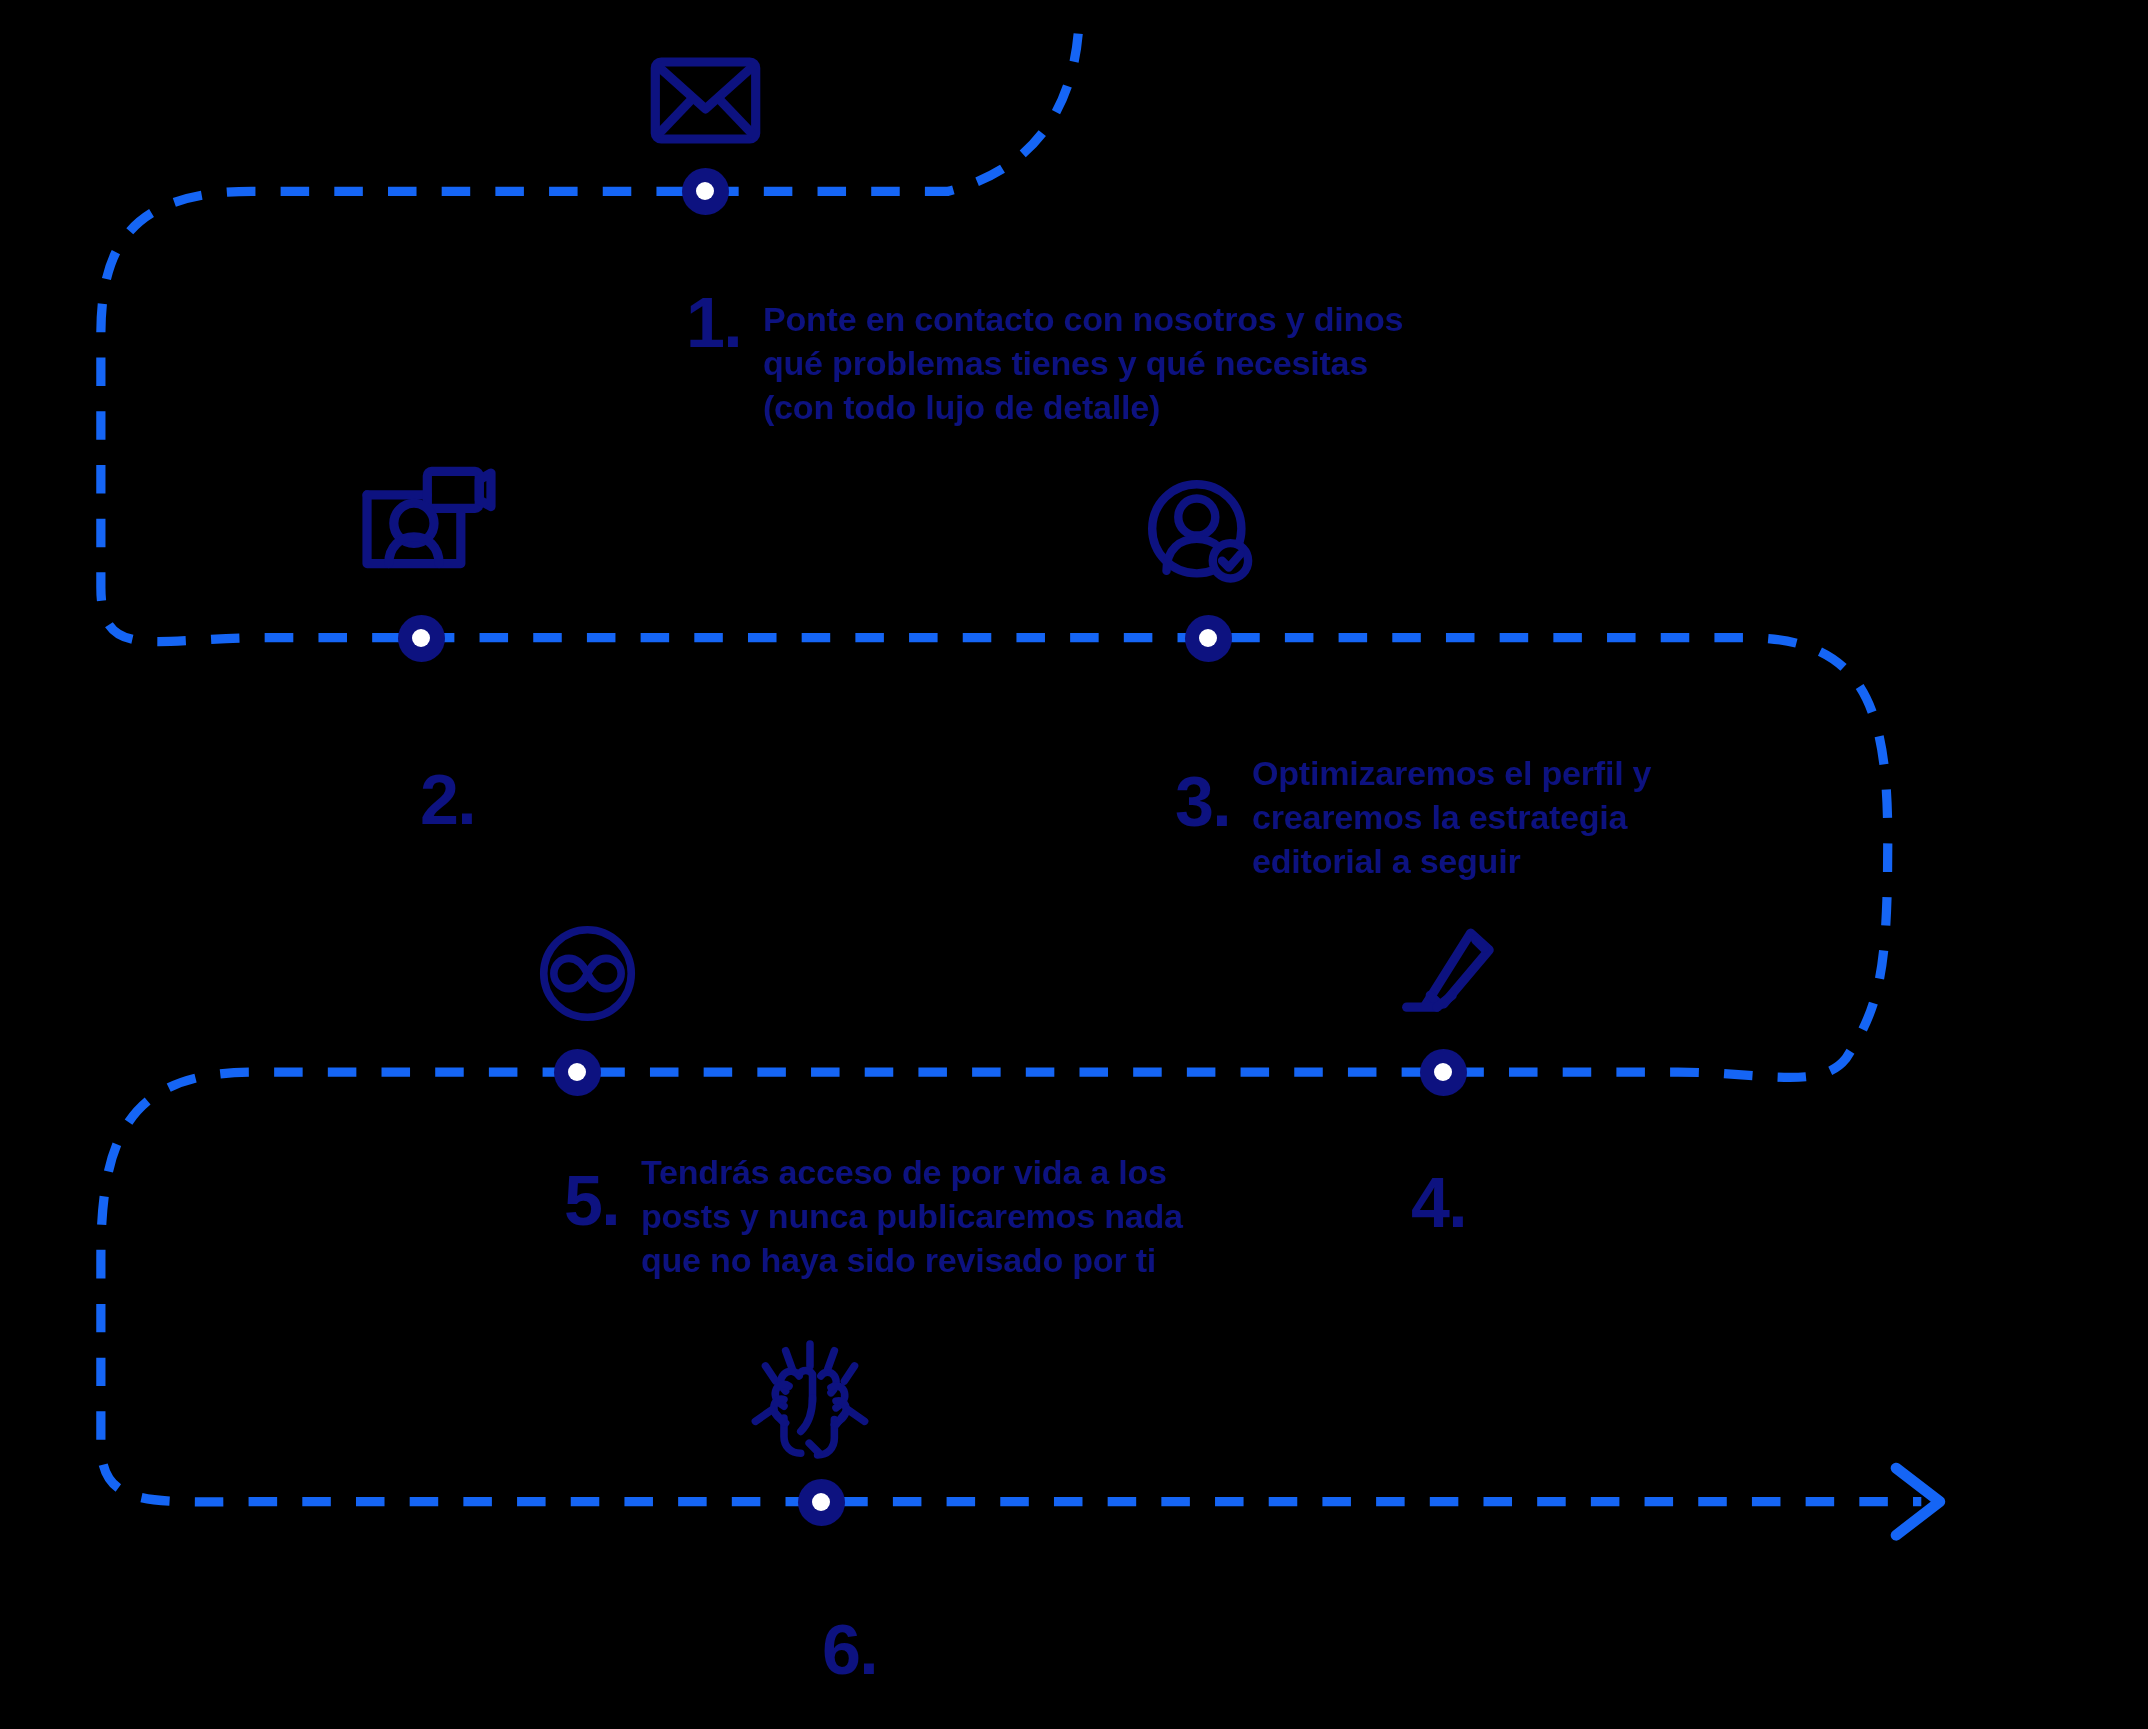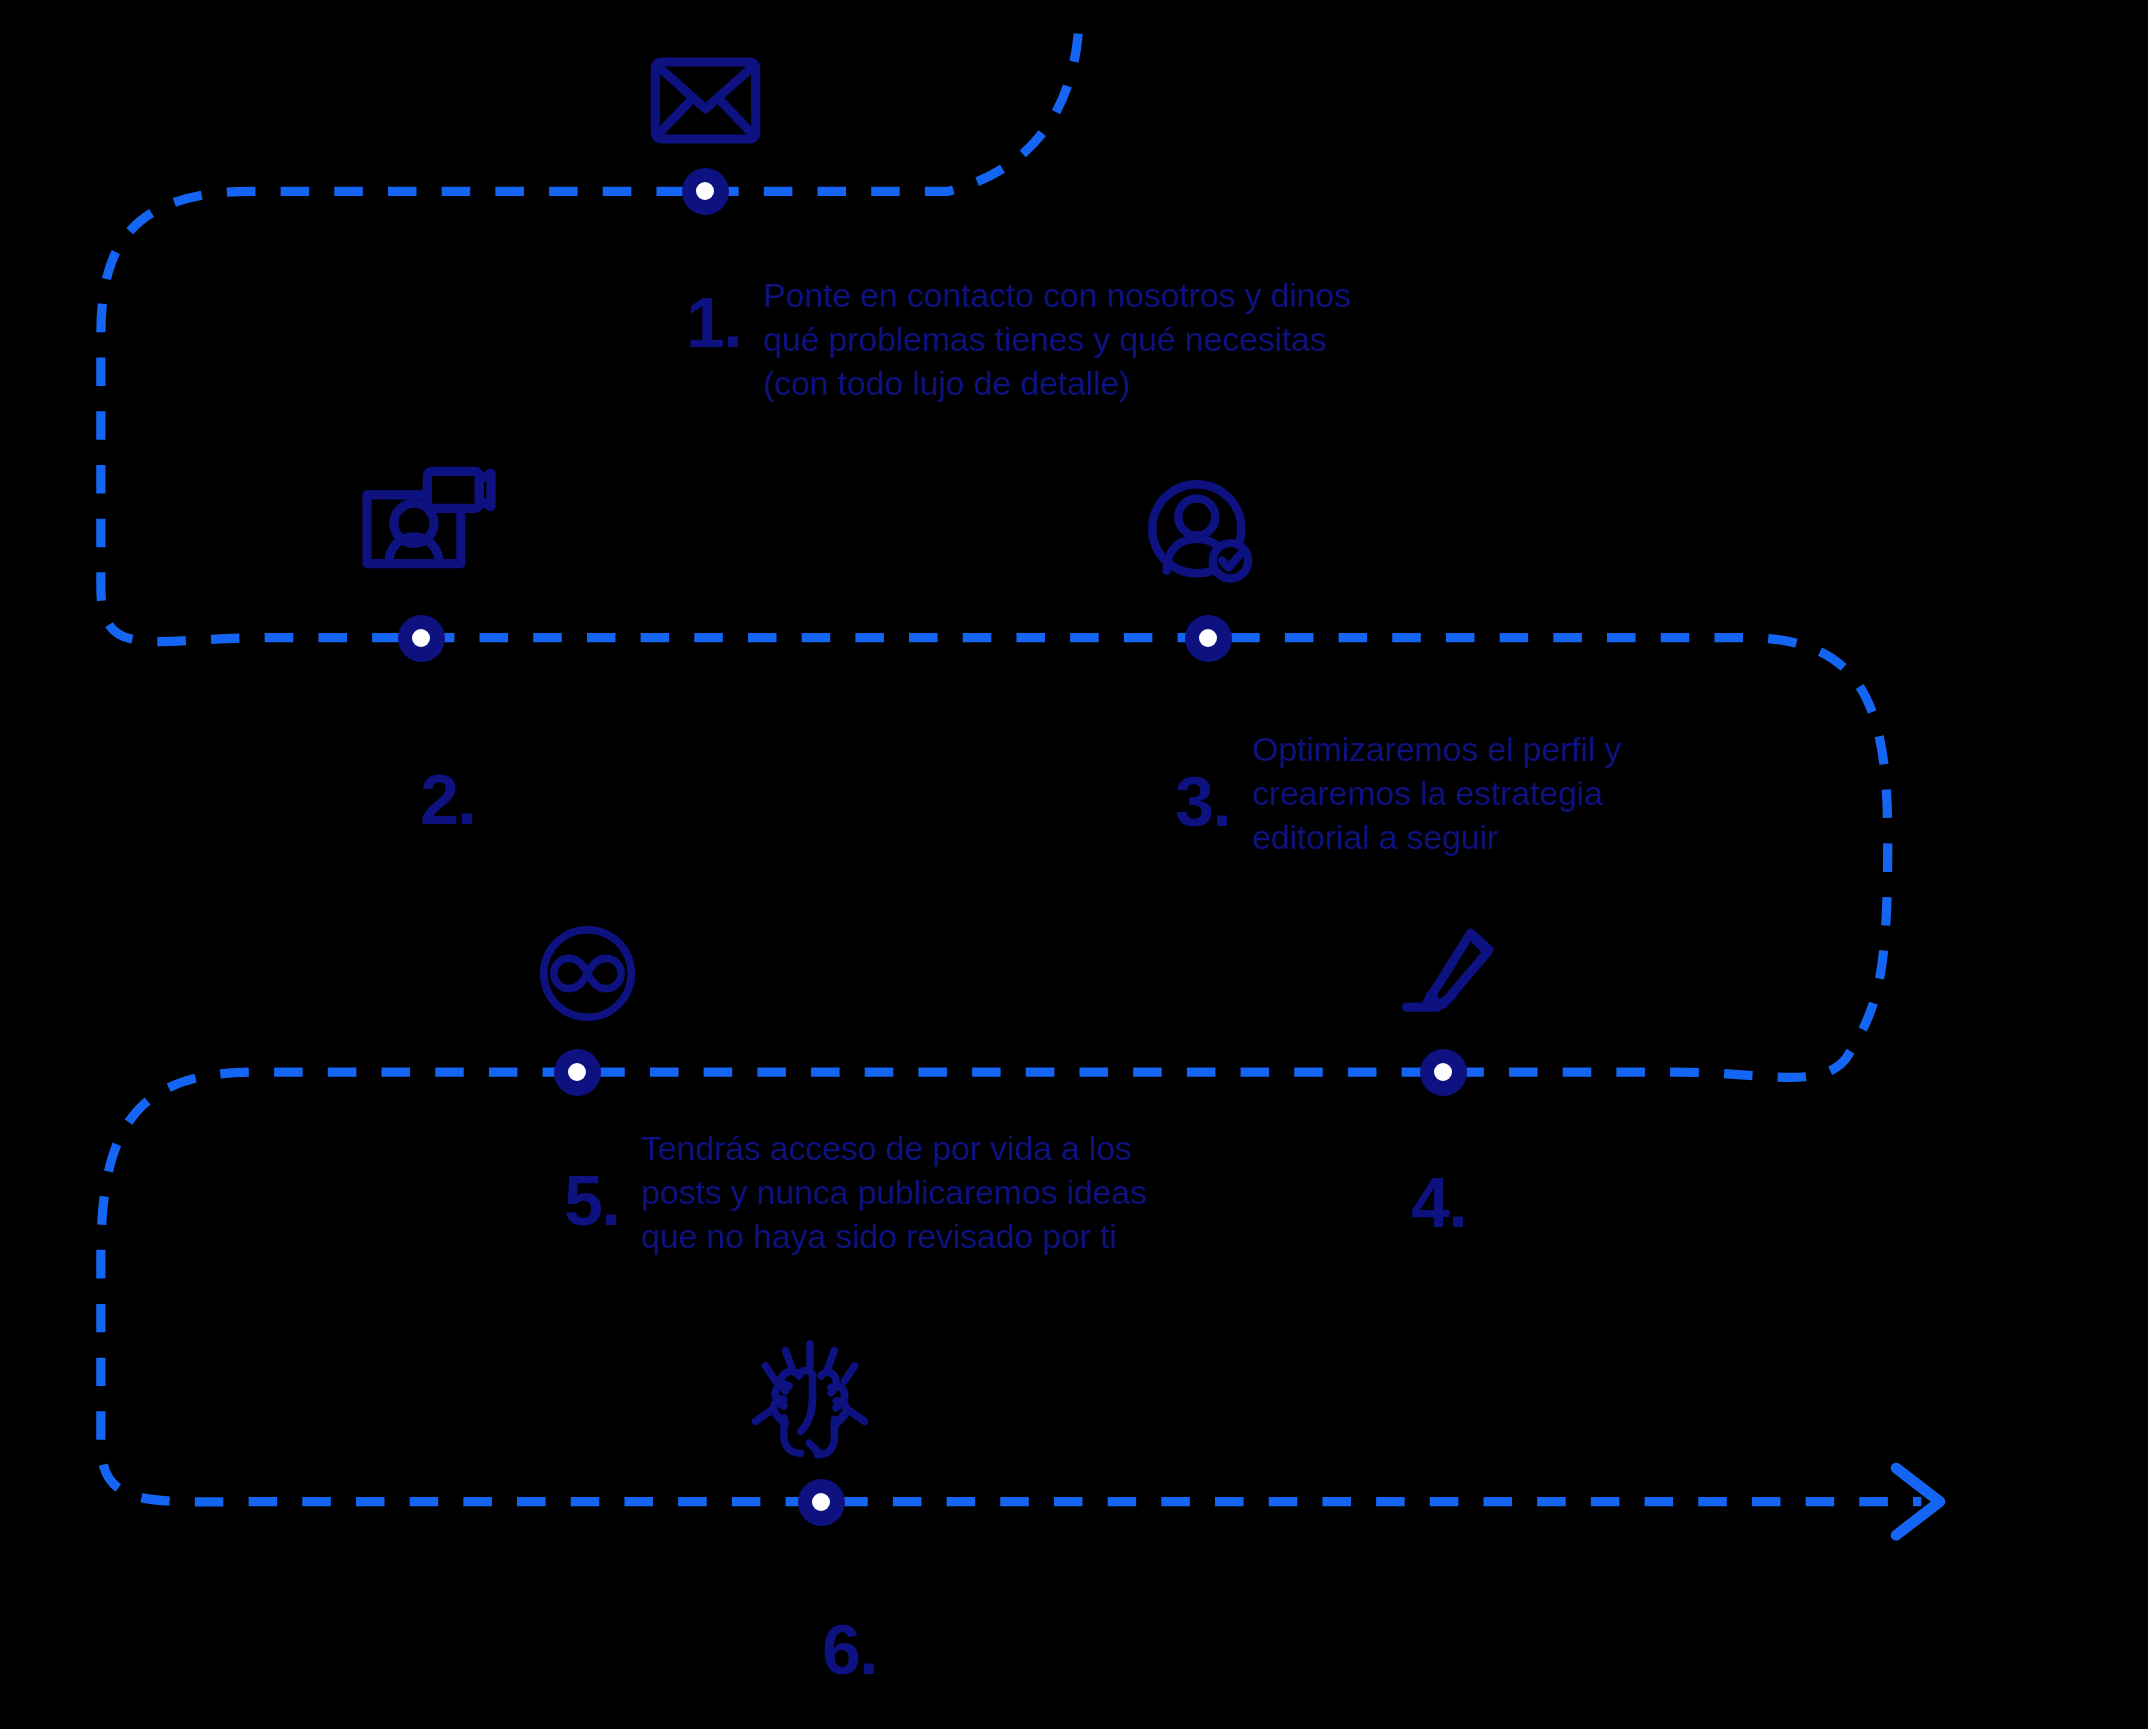--- a/index.html
+++ b/index.html
@@ -62,23 +62,24 @@
     font-weight: bold;
     line-height: 1;
     letter-spacing: -1.7px;
     white-space: nowrap;
     flex: 0 0 auto;
   }
   .step .body {
     color: #0d1280;
     font-size: 34px;
     line-height: 1.30;
-    font-weight: normal;
+    font-weight: bold;
     white-space: pre-line;
     letter-spacing: -0.2px;
+    margin-top: 24px;
   }
   .step.right-num {
     flex-direction: row;
   }
   .num-s1 { padding-top: 15px; }
   .num-s2 { padding-top: 42px; }
   .num-s3 { padding-top: 40px; }
   .num-s4 { padding-top: 42px; }
   .num-s5 { padding-top: 40px; }
   .num-s6 { padding-top: 44px; }
@@ -166,21 +167,21 @@
       <circle cx="60" cy="60" r="52"></circle>
       <path d="M60 60 C54 48 46 42 38 42 C28 42 20 50 20 60 C20 70 28 78 38 78 C46 78 54 72 60 60 C66 48 74 42 82 42 C92 42 100 50 100 60 C100 70 92 78 82 78 C74 78 66 72 60 60 Z"></path>
     </svg>
   </div>
   <div class="node" style="left:577px; top:1072px;">
     <span class="core"></span>
   </div>
   <div class="step right-num" style="left:564px; top:1126px;">
     <div class="num num-s5">5.</div>
     <div class="body">Tendrás acceso de por vida a los
-posts y nunca publicaremos ideas
+posts y nunca publicaremos nada
 que no haya sido revisado por ti</div>
   </div>
 
   <div class="icon" style="left:1400px; top:923px;">
     <svg width="111" height="101" viewBox="0 0 132 120" fill="none" stroke="#0d1280" stroke-width="11" stroke-linejoin="round" stroke-linecap="round">
       <path d="M84 12 L106 32 L52 96 L30 98 Z"></path>
       <path d="M90 20 L100 30"></path>
       <path d="M36 86 L46 96"></path>
       <path d="M8 100 L44 100"></path>
       <path d="M44 100 L62 86"></path>

